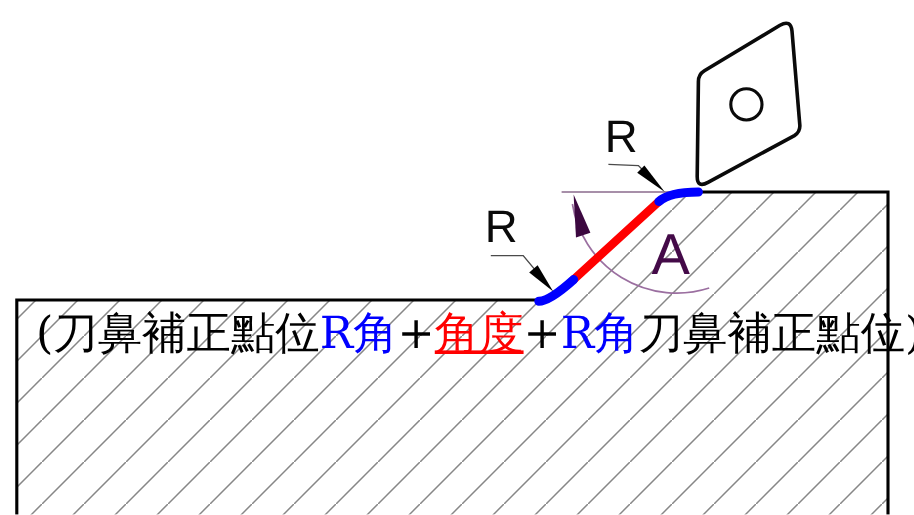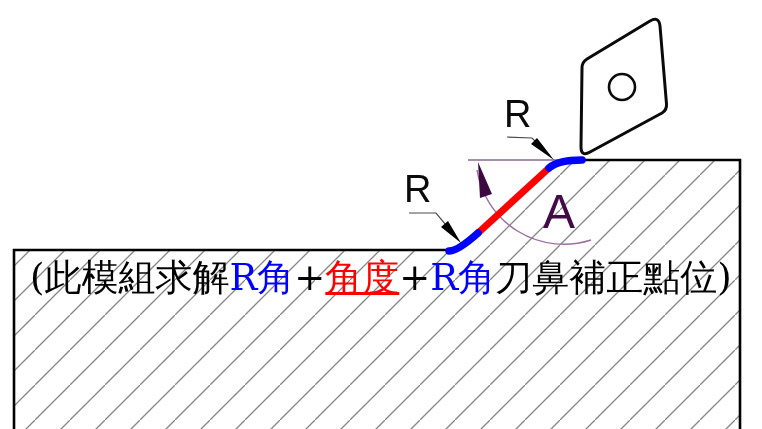--- a/index.html
+++ b/index.html
@@ -45,15 +45,15 @@
     <path d="M507,137 L532,138 L549,155" fill="none" stroke="#4a4a4a" stroke-width="1.2"></path>
     <polygon points="554,160 537,138 531,144" fill="#000000" stroke="none"></polygon>
     <text class="dim-text" x="504" y="127" font-size="38" fill="#0a0a0a">R</text>
 
     <path d="M409,213 L436,213 L456,237" fill="none" stroke="#4a4a4a" stroke-width="1.2"></path>
     <polygon points="461,243 448,221 441,227" fill="#000000" stroke="none"></polygon>
     <text class="dim-text" x="404" y="202" font-size="38" fill="#0a0a0a">R</text>
   </svg>
 
   <div id="caption">
-    <span class="seg-black">(此模組求解</span><span class="seg-blue">R角</span><span class="seg-black">+</span><span class="seg-red">角度</span><span class="seg-black">+</span><span class="seg-blue">R角</span><span class="seg-black">刀鼻補正點位)</span>
+    <span class="seg-black">(刀鼻補正點位</span><span class="seg-blue">R角</span><span class="seg-black">+</span><span class="seg-red">角度</span><span class="seg-black">+</span><span class="seg-blue">R角</span><span class="seg-black">刀鼻補正點位)</span>
   </div>
 </div>
 
 </body></html>

